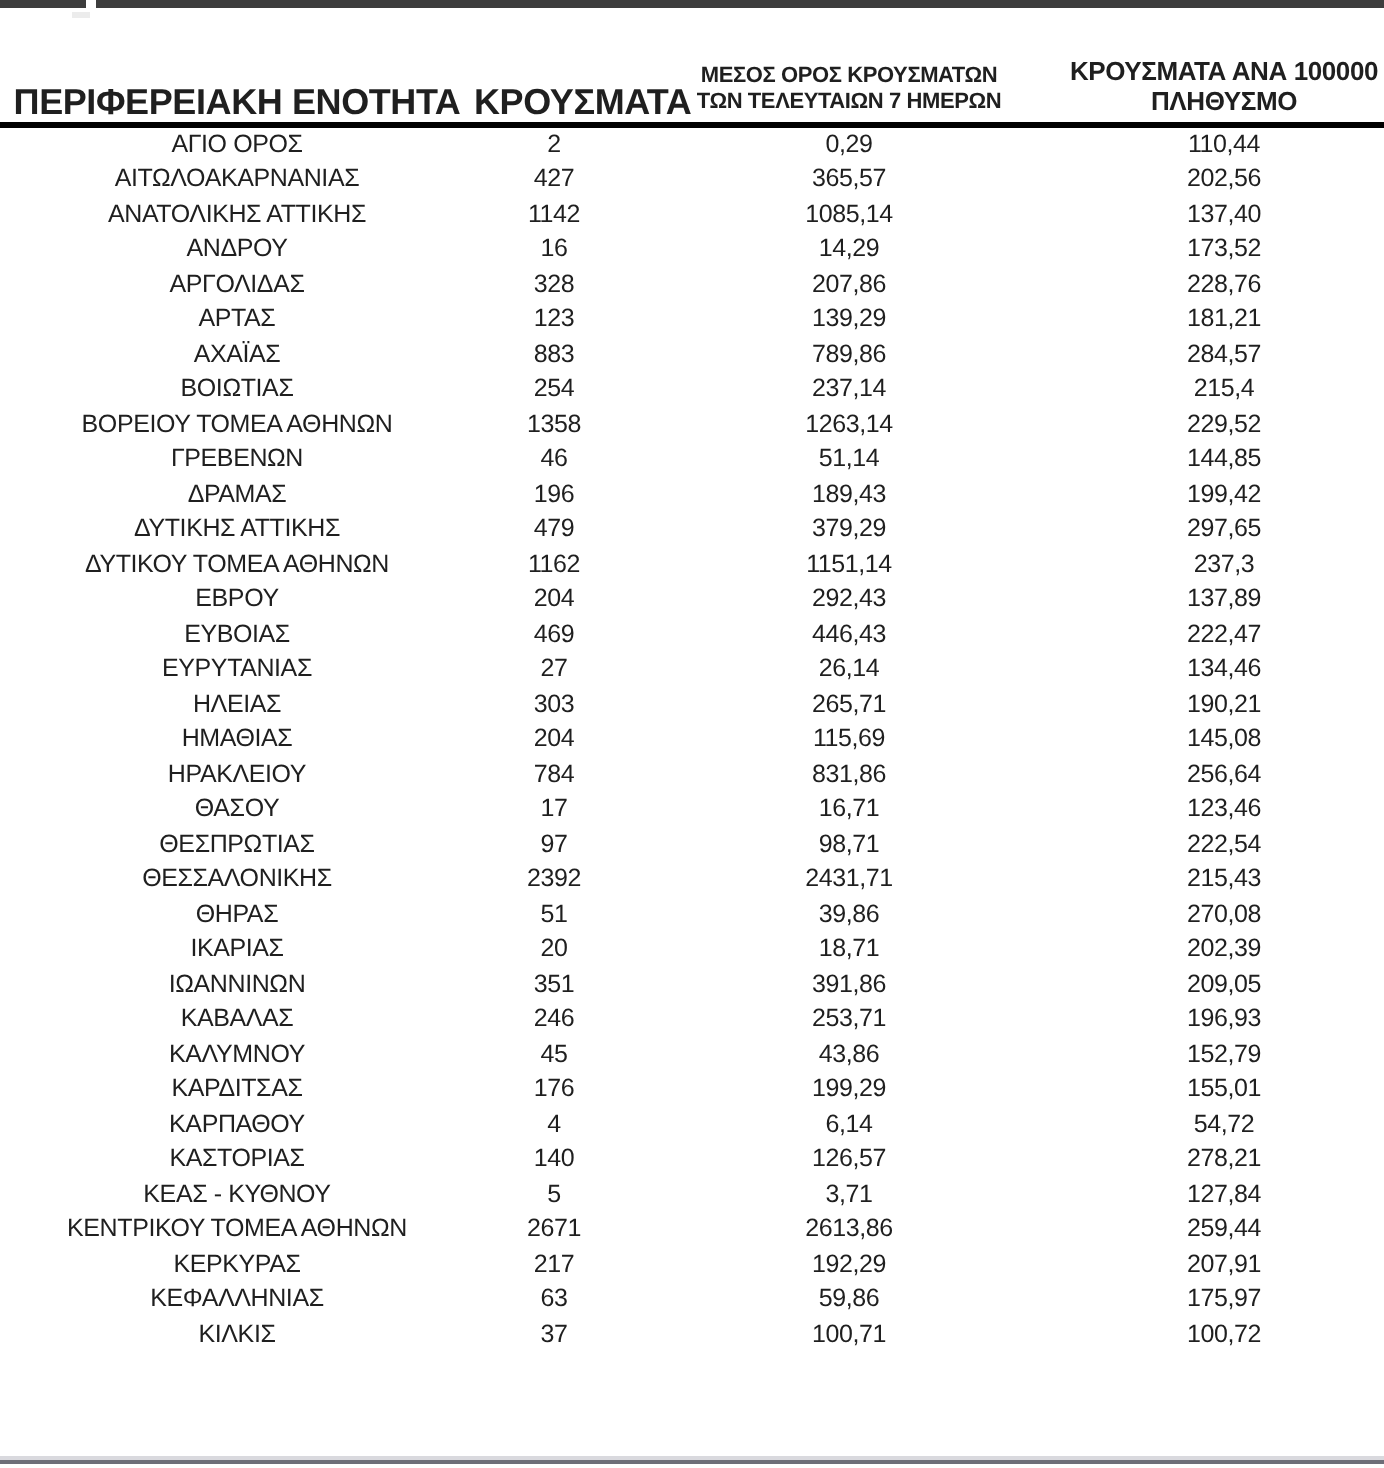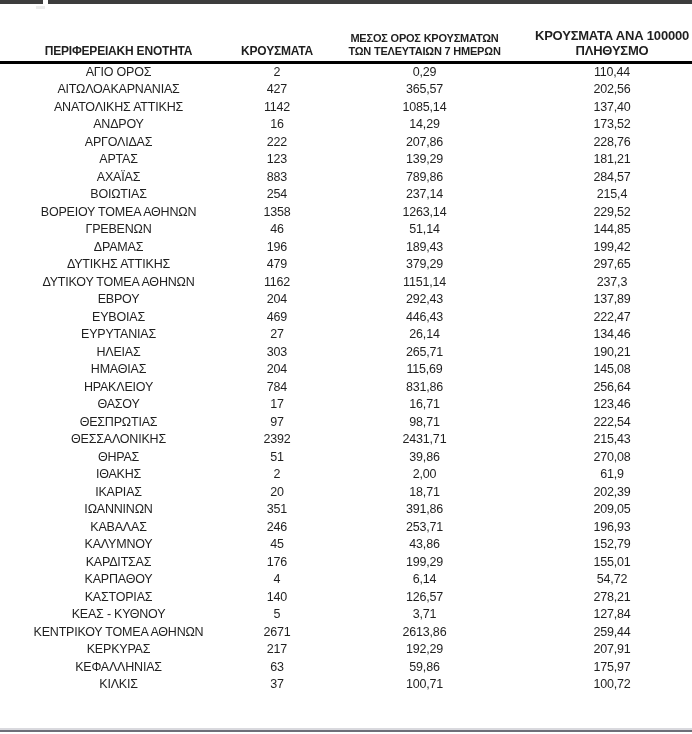--- a/index.html
+++ b/index.html
@@ -31,21 +31,21 @@
 
   thead th {
     font-weight: bold;
     text-align: center;
     vertical-align: bottom;
     height: 58px;
     padding: 0 0 3px 0;
     letter-spacing: -0.2px;
   }
   thead tr { border-bottom: 3px solid #000000; }
-  th .h-main { font-size: 12px; line-height: 14px; }
+  th .h-main { font-size: 18px; line-height: 14px; }
   th .h-small { font-size: 11px; line-height: 13px; }
   th .h-large { font-size: 13px; line-height: 15px; }
 
   tbody td {
     height: 17.5px;
     line-height: 17.5px;
     font-size: 12.5px;
     text-align: center;
     vertical-align: middle;
     padding: 0;
@@ -113,21 +113,21 @@
       <td>137,40</td>
     </tr>
         <tr>
       <td>ΑΝΔΡΟΥ</td>
       <td>16</td>
       <td>14,29</td>
       <td>173,52</td>
     </tr>
         <tr>
       <td>ΑΡΓΟΛΙΔΑΣ</td>
-      <td>222</td>
+      <td>328</td>
       <td>207,86</td>
       <td>228,76</td>
     </tr>
         <tr>
       <td>ΑΡΤΑΣ</td>
       <td>123</td>
       <td>139,29</td>
       <td>181,21</td>
     </tr>
         <tr>
@@ -226,26 +226,20 @@
       <td>2431,71</td>
       <td>215,43</td>
     </tr>
         <tr>
       <td>ΘΗΡΑΣ</td>
       <td>51</td>
       <td>39,86</td>
       <td>270,08</td>
     </tr>
         <tr>
-      <td>ΙΘΑΚΗΣ</td>
-      <td>2</td>
-      <td>2,00</td>
-      <td>61,9</td>
-    </tr>
-        <tr>
       <td>ΙΚΑΡΙΑΣ</td>
       <td>20</td>
       <td>18,71</td>
       <td>202,39</td>
     </tr>
         <tr>
       <td>ΙΩΑΝΝΙΝΩΝ</td>
       <td>351</td>
       <td>391,86</td>
       <td>209,05</td>

